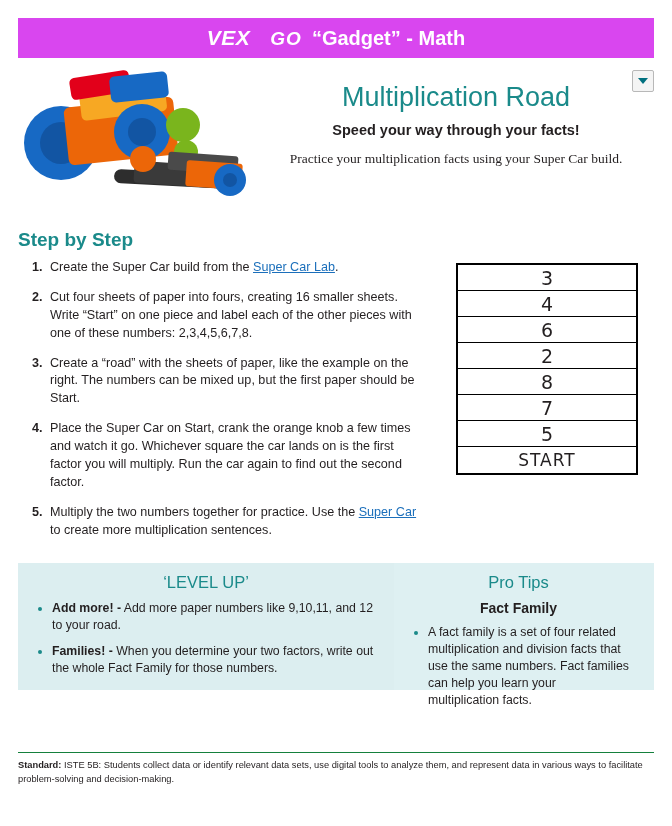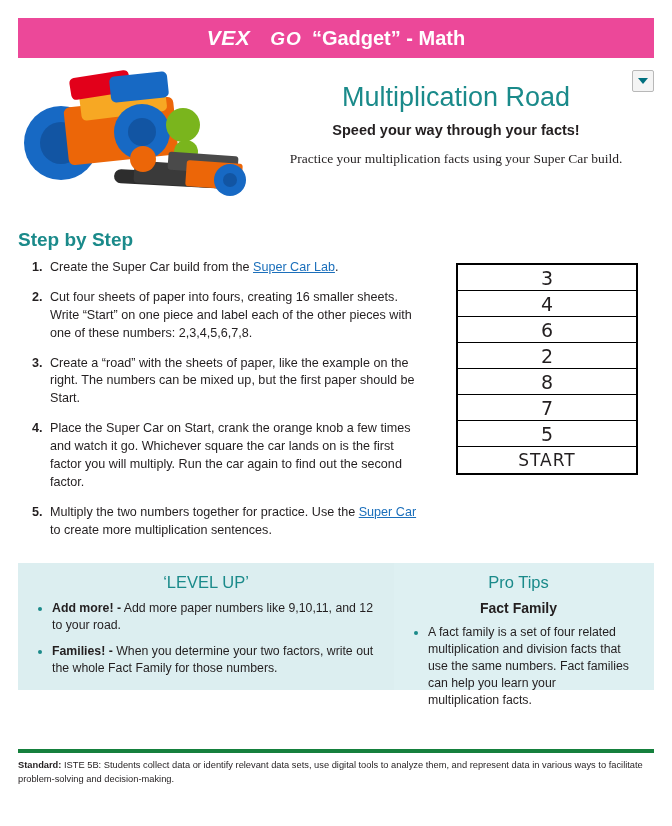--- a/index.html
+++ b/index.html
@@ -19,21 +19,21 @@
 
   .page {
     width: 672px;
     height: 826px;
     padding: 18px 18px 0 18px;
     position: relative;
   }
 
   
   .header-bar {
-    background: #ec4899;
+    background: #d946ef;
     height: 40px;
     display: flex;
     align-items: center;
     justify-content: center;
     color: #ffffff;
   }
   .header-inner {
     display: flex;
     align-items: center;
     gap: 10px;
@@ -292,21 +292,21 @@
   }
   ul.panel-list li { margin-bottom: 9px; }
   ul.panel-list li::marker { color: #1a8a8a; }
 
   
   .footer {
     position: absolute;
     left: 18px;
     right: 18px;
     bottom: 40px;
-    border-top: 4px solid #15803d;
+    border-top: 1px solid #15803d;
     padding-top: 6px;
     font-size: 9.3px;
     line-height: 1.45;
     color: #231f20;
   }
   .footer b { font-weight: bold; }
 </style>
 </head>
 <body>
 

